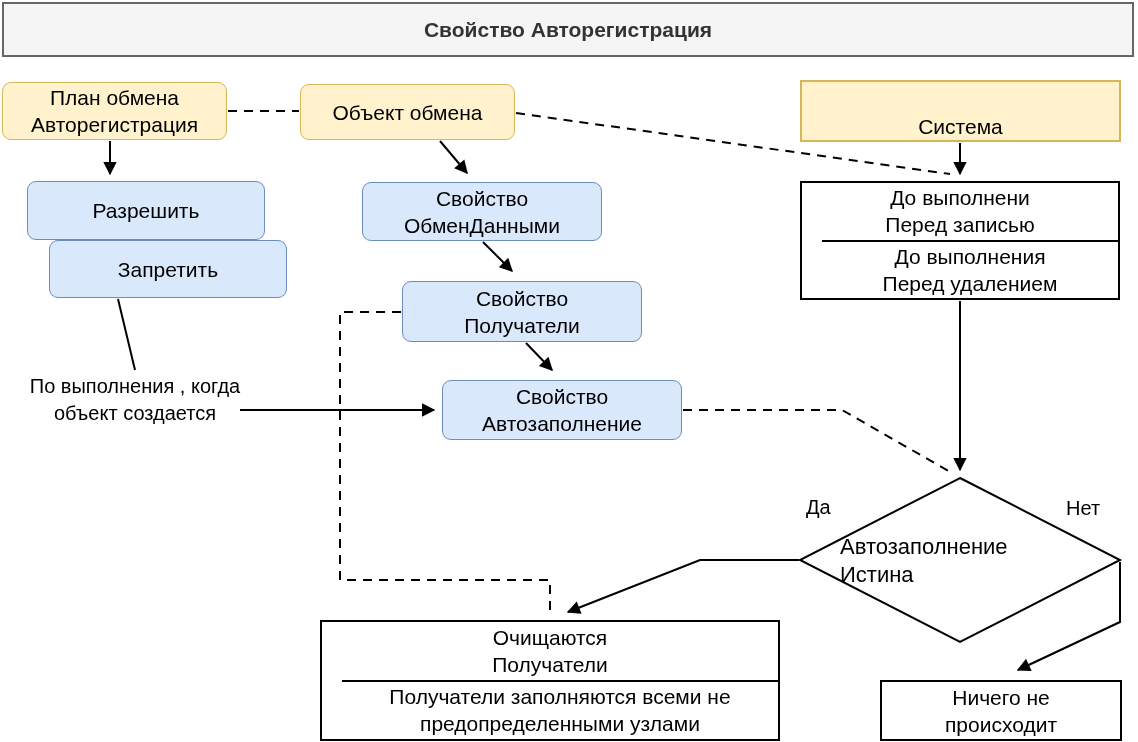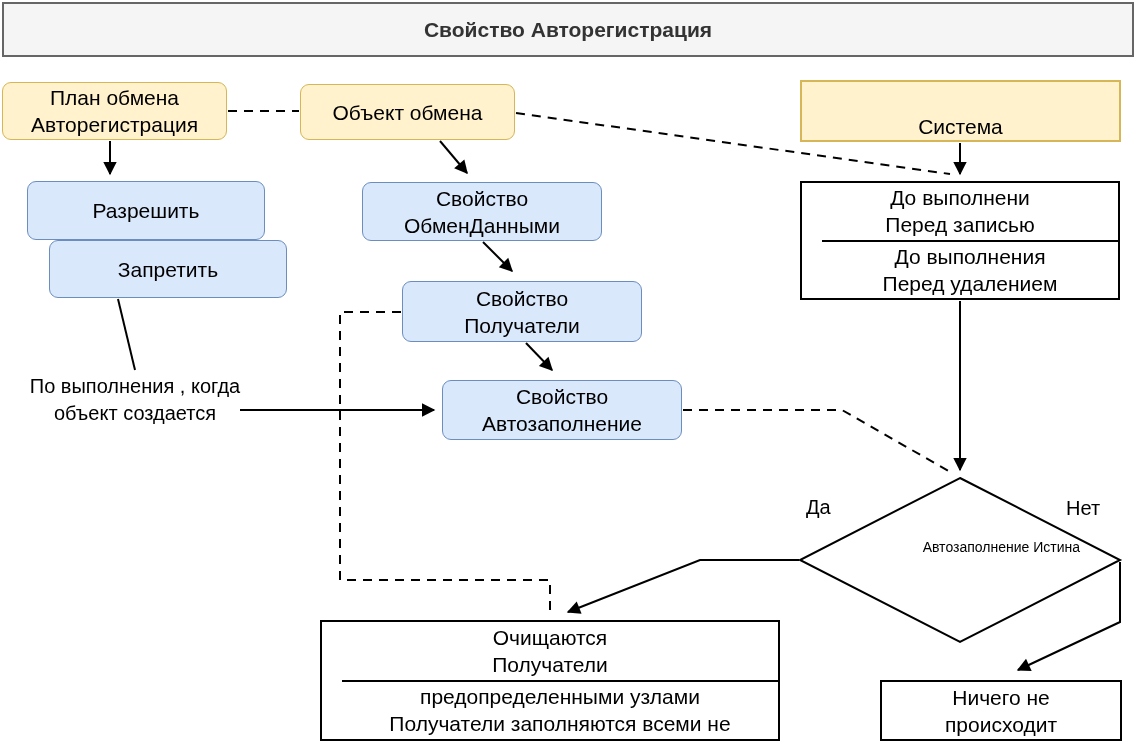--- a/index.html
+++ b/index.html
@@ -37,22 +37,22 @@
     flex:1; display:flex; flex-direction:column; justify-content:center;
     align-items:center; text-align:center;
   }
   .cell + .cell{border-top:2px solid var(--c-line);margin-left:20px;}
   .note{
     position:absolute; z-index:2; text-align:center;
     font-size:20px; line-height:27px;
   }
   .edge-label{position:absolute; z-index:2; font-size:20px;}
   .decision-text{
-    position:absolute; z-index:2; text-align:right;
-    font-size:14px; line-height:28px; background:transparent;
+    position:absolute; z-index:2; text-align:left;
+    font-size:22px; line-height:28px; background:transparent;
   }
   #edges{position:absolute; left:0; top:0; z-index:1; pointer-events:none;}
   .edge{stroke:var(--c-line); stroke-width:2; fill:none;}
   .dashed{stroke-dasharray:9 7;}
   .diamond{fill:#fff; stroke:var(--c-line); stroke-width:2;}
   #arrowhead path{fill:var(--c-line);}
 </style>
 </head>
 <body>
 
@@ -121,22 +121,22 @@
 
   <div class="edge-label" style="left:806px;top:496px;">Да</div>
   <div class="edge-label" style="left:1066px;top:497px;">Нет</div>
 
   <div class="node plain stack" style="left:320px;top:620px;width:460px;height:121px;">
     <div class="cell">
       <span>Очищаются</span>
       <span>Получатели</span>
     </div>
     <div class="cell">
+      <span>Получатели заполняются всеми не</span>
       <span>предопределенными узлами</span>
-      <span>Получатели заполняются всеми не</span>
     </div>
   </div>
 
   <div class="node plain" style="left:880px;top:680px;width:242px;height:61px;">
     <span>Ничего не</span>
     <span>происходит</span>
   </div>
 
   <svg id="edges" width="1138" height="742" viewBox="0 0 1138 742">
     <defs>

